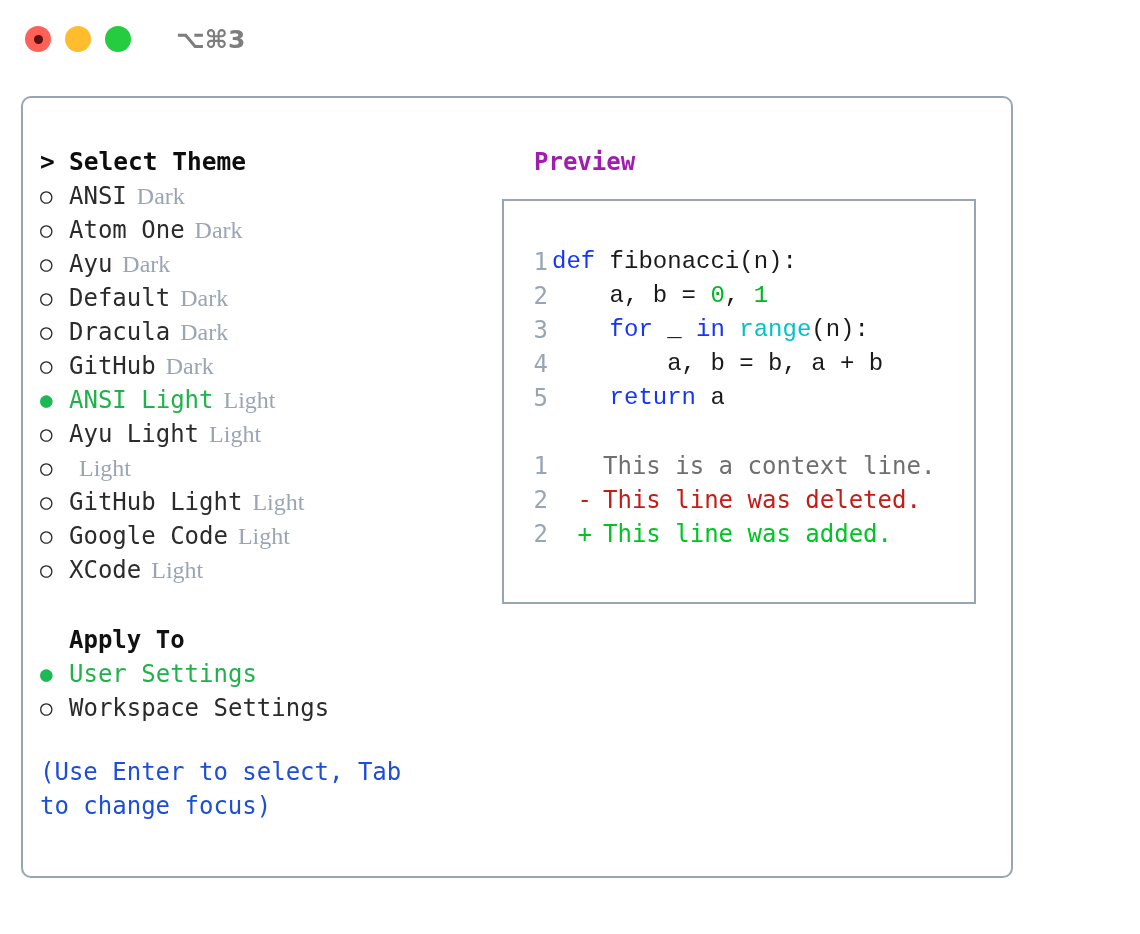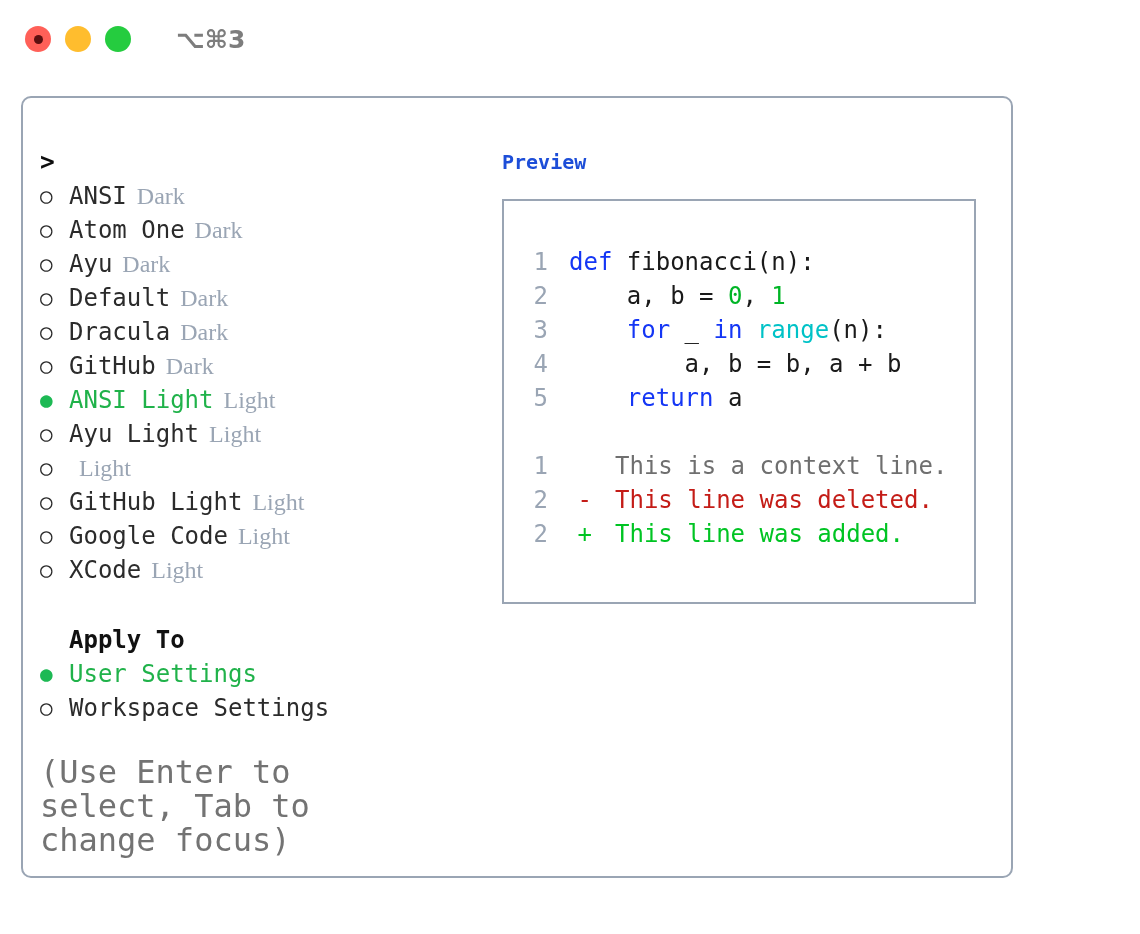--- a/index.html
+++ b/index.html
@@ -123,40 +123,41 @@
   .spacer-md { height: 36px; }
 
   .section-head {
     font-weight: 700;
     color: #111111;
     padding-left: 29px;
     font-size: 24px;
   }
 
   .hint {
-    color: #737373;
-    font-size: 32px;
+    color: #1d4ed8;
+    font-size: 24px;
     line-height: 34px;
     width: 400px;
     white-space: normal;
     margin-top: 6px;
   }
 
   
   .right-col {
     position: absolute;
     left: 479px;
     top: 47px;
     width: 480px;
   }
   .preview-title {
-    font-size: 20px;
+    font-size: 24px;
     font-weight: 700;
-    color: #1d4ed8;
-    line-height: 34px;
+    color: #a21caf;
+    line-height: 34px;
+    margin-left: 32px;
   }
   .preview-box {
     margin-top: 20px;
     width: 474px;
     height: 405px;
     border: 2px solid #9aa5b4;
     box-sizing: border-box;
     background: #ffffff;
     position: relative;
   }
@@ -169,40 +170,40 @@
     white-space: pre;
   }
   .cline { display: flex; }
   .lnum {
     display: inline-block;
     width: 29px;
     text-align: right;
     color: #9aa5b4;
     flex: 0 0 29px;
   }
-  .ctext { margin-left: 21px; color: #1a1a1a; }
+  .ctext { margin-left: 4px; color: #1a1a1a; font-family: Liberation Mono, monospace; }
   .kw  { color: #1436f5; }
   .fn  { color: #00c2c7; }
   .num { color: #00b526; }
 
   .diff {
     position: absolute;
     left: 15px;
     top: 248px;
     font-size: 24px;
     line-height: 34px;
     white-space: pre;
   }
   .dmark {
     display: inline-block;
     width: 44px;
     text-align: right;
     flex: 0 0 44px;
   }
-  .dtext { margin-left: 23px; }
+  .dtext { margin-left: 11px; }
   .d-ctx { color: #6f6f6f; }
   .d-del { color: #c41c17; }
   .d-add { color: #00c423; }
 </style>
 </head>
 <body>
 
 <div class="titlebar">
   <div class="traffic">
     <span class="dot red"></span>
@@ -212,20 +213,21 @@
   <div class="shortcut">⌥⌘3</div>
 </div>
 
 <div class="card">
   <div class="card-inner">
 
     <div class="left-col">
 
       <div class="row heading">
         <span class="caret">&gt;</span>
+        <span>Select Theme</span>
       </div>
 
       <div id="theme-list">
           <div class="row">
             <span class="bullet bullet-off">○</span>
             <span class="label">ANSI</span>
             <span class="suffix">Dark</span>
           </div>
           <div class="row">
             <span class="bullet bullet-off">○</span>

